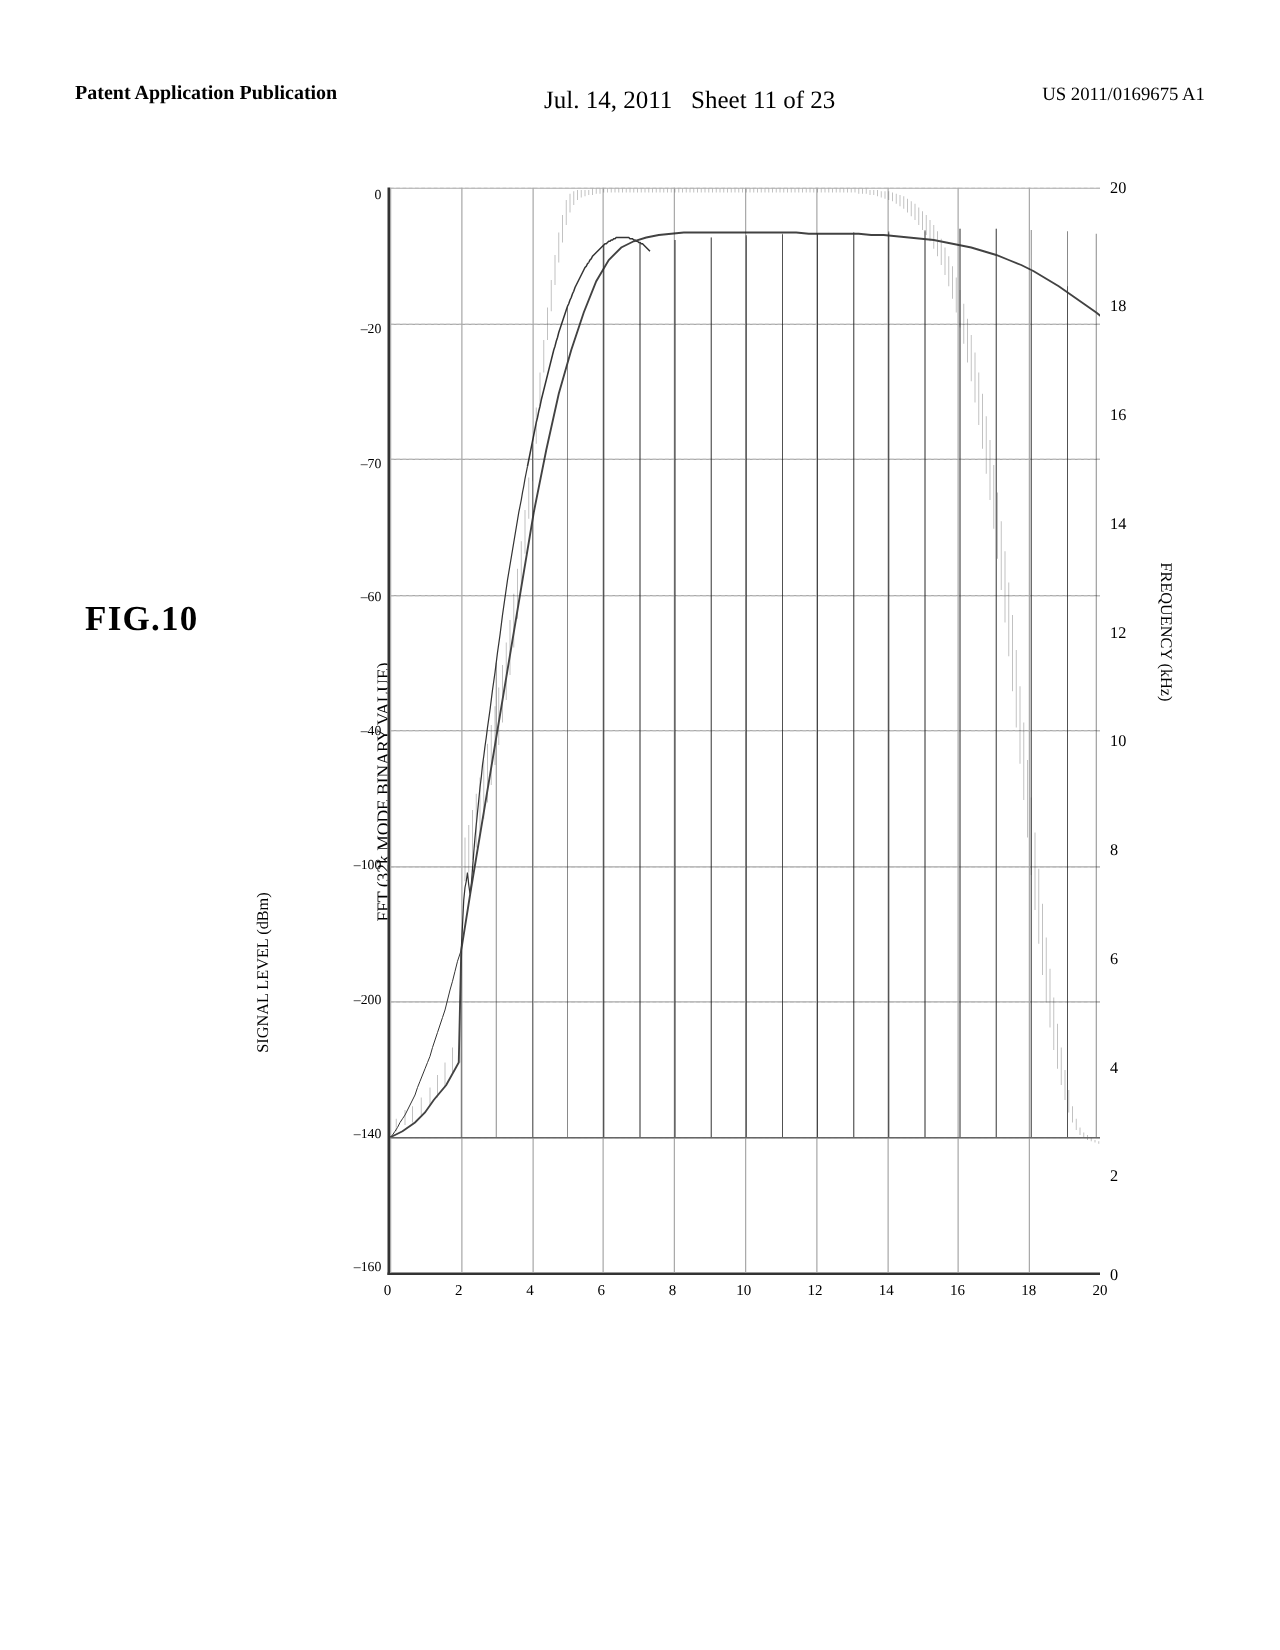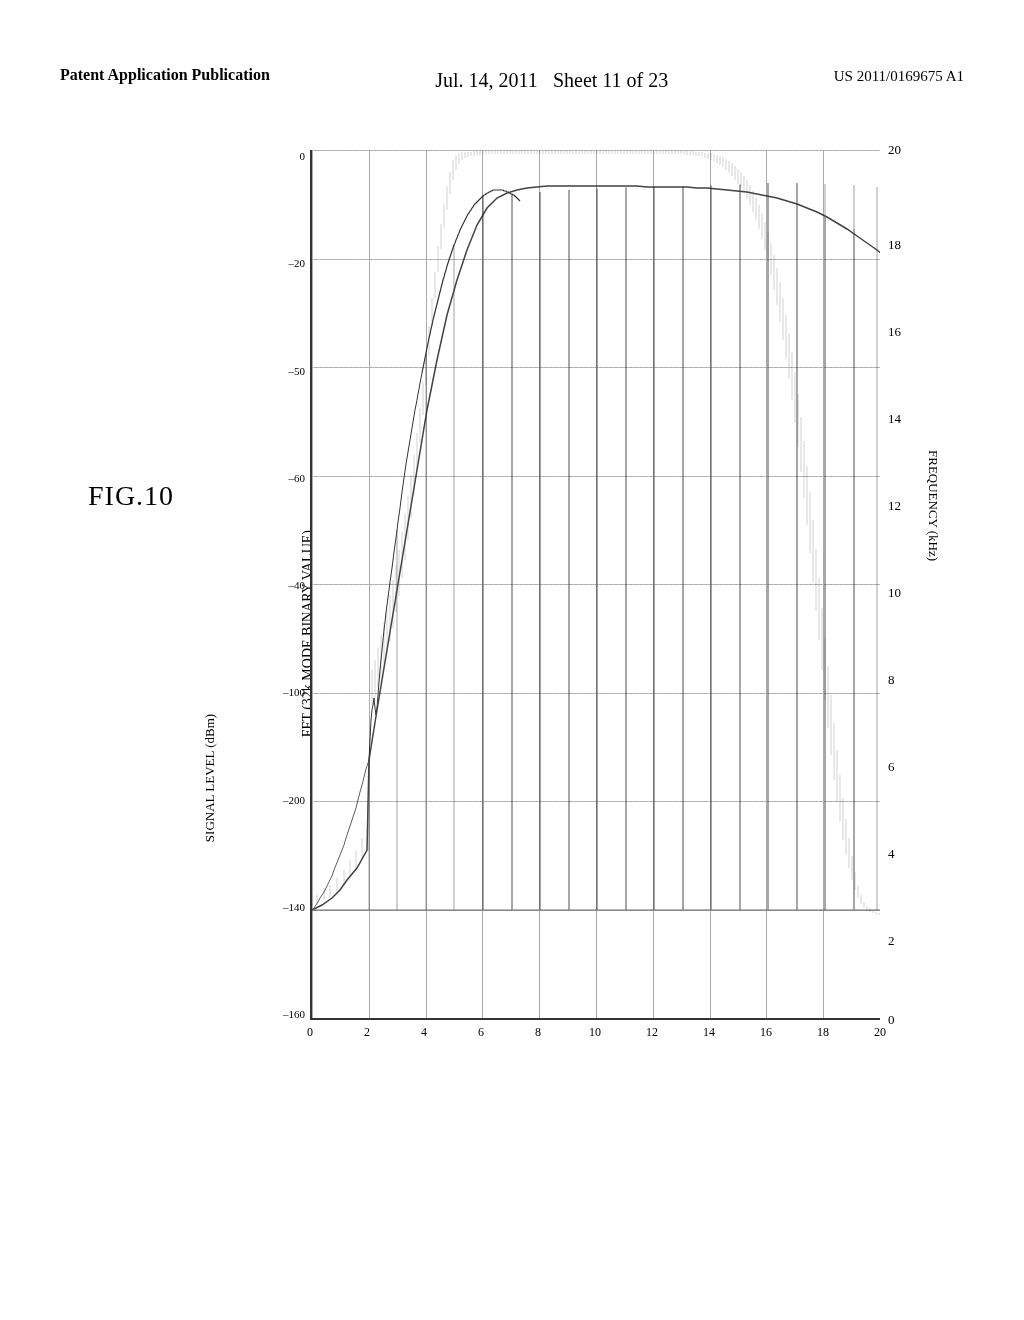--- a/index.html
+++ b/index.html
@@ -34,24 +34,24 @@
     }
 
     .header-right {
       font-size: 15px;
       text-align: right;
       line-height: 1.6;
     }
 
     .figure-label {
       position: absolute;
-      left: 88px;
+      left: 68px;
       top: 480px;
       font-size: 28px;
-      font-weight: normal;
+      font-weight: bold;
       letter-spacing: 1px;
     }
 
     .chart-area {
       position: absolute;
       left: 240px;
       top: 130px;
       width: 720px;
       height: 1100px;
     }
@@ -145,21 +145,21 @@
 
 <div class="chart-area">
 
   <div class="fft-label">FFT (32k MODE BINARY VALUE)</div>
 
   <div class="chart-inner">
 
     <div class="y-axis-ticks">
       <span class="y-tick">0</span>
       <span class="y-tick">–20</span>
-      <span class="y-tick">–50</span>
+      <span class="y-tick">–70</span>
       <span class="y-tick">–60</span>
       <span class="y-tick">–40</span>
       <span class="y-tick">–100</span>
       <span class="y-tick">–200</span>
       <span class="y-tick">–140</span>
       <span class="y-tick">–160</span>
     </div>
 
     <div class="chart-plot">
 

